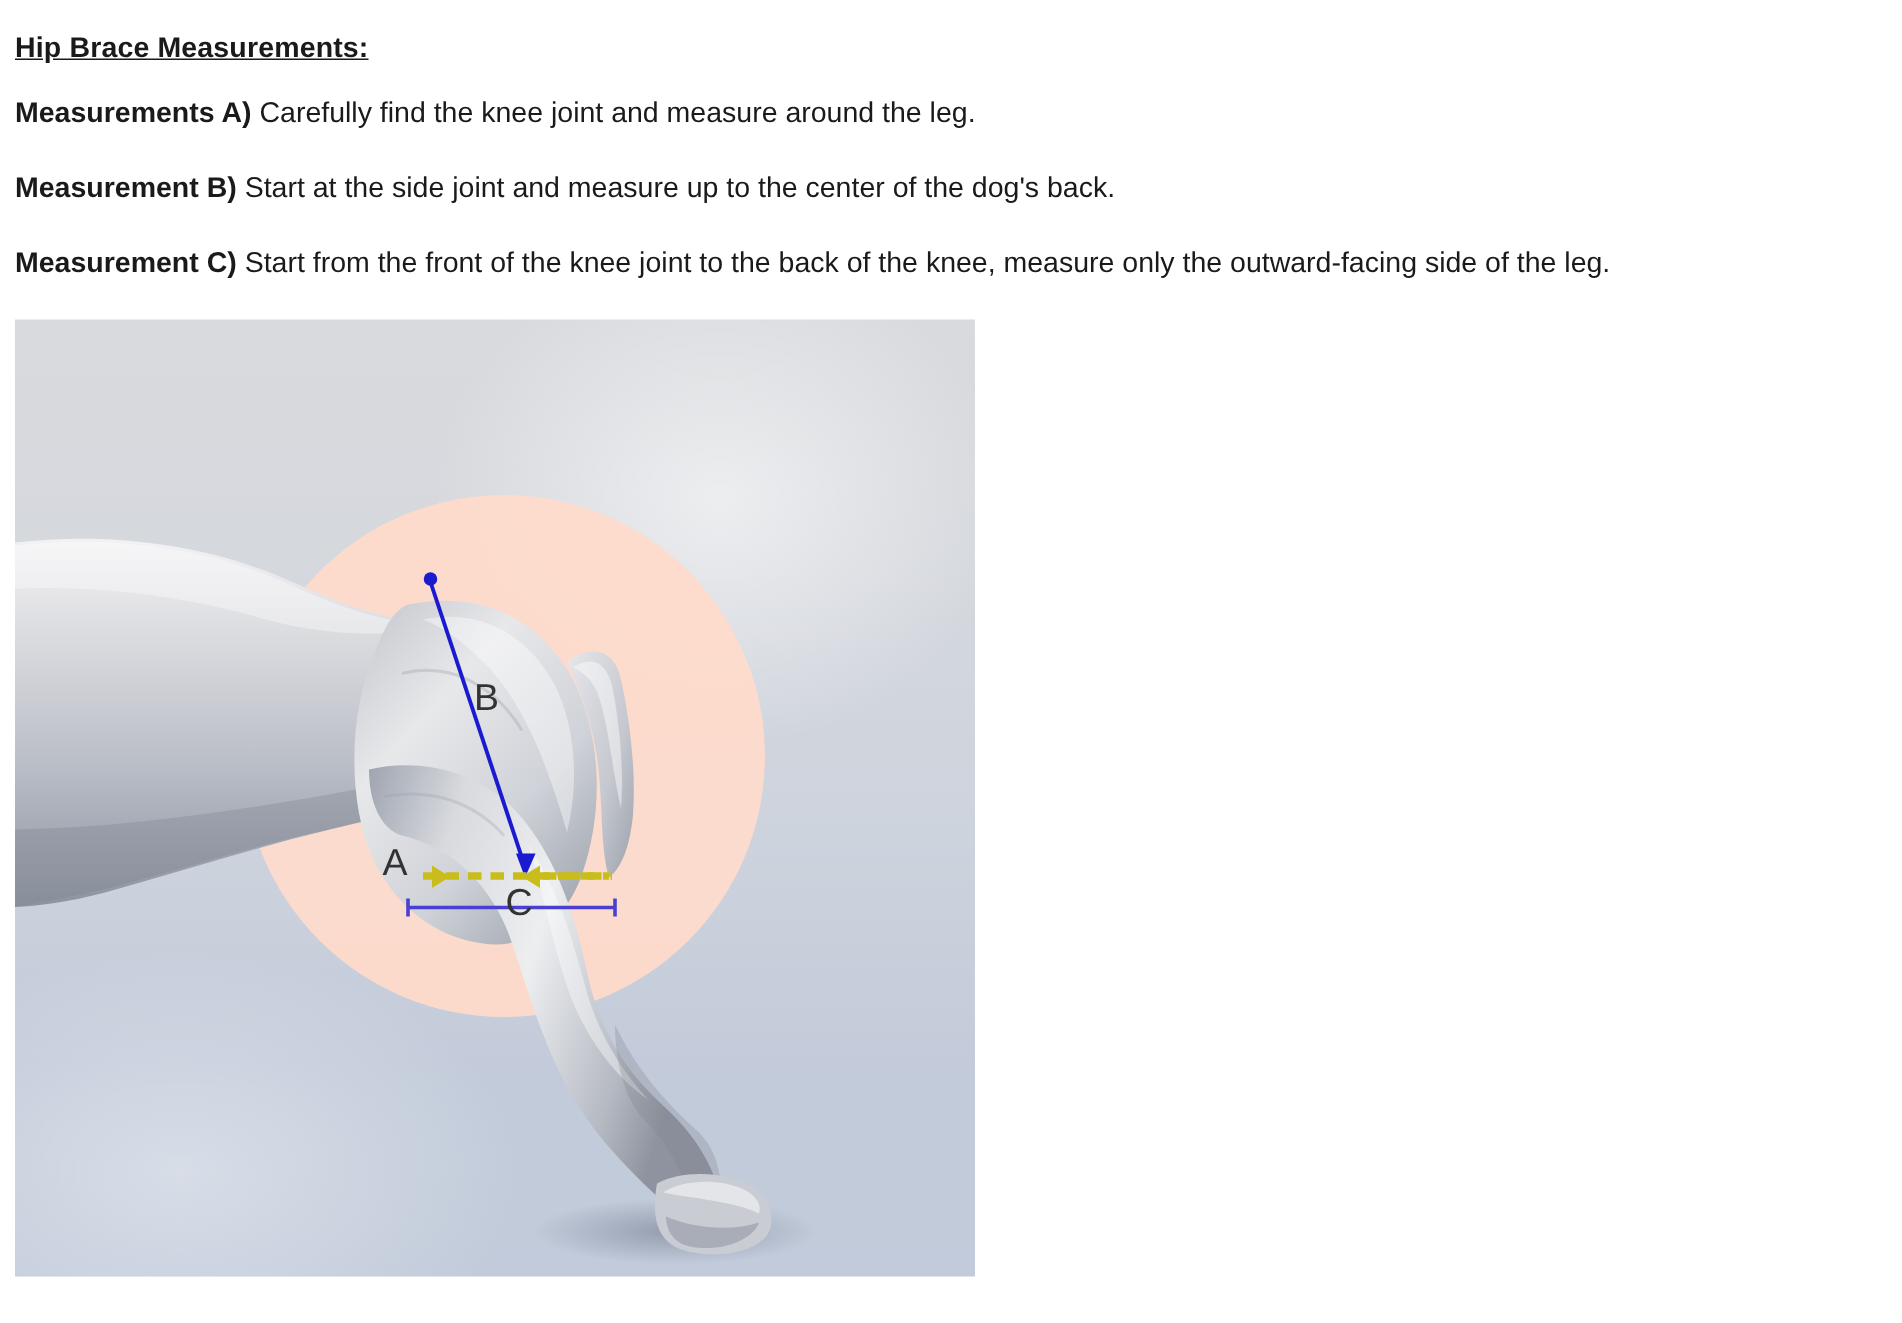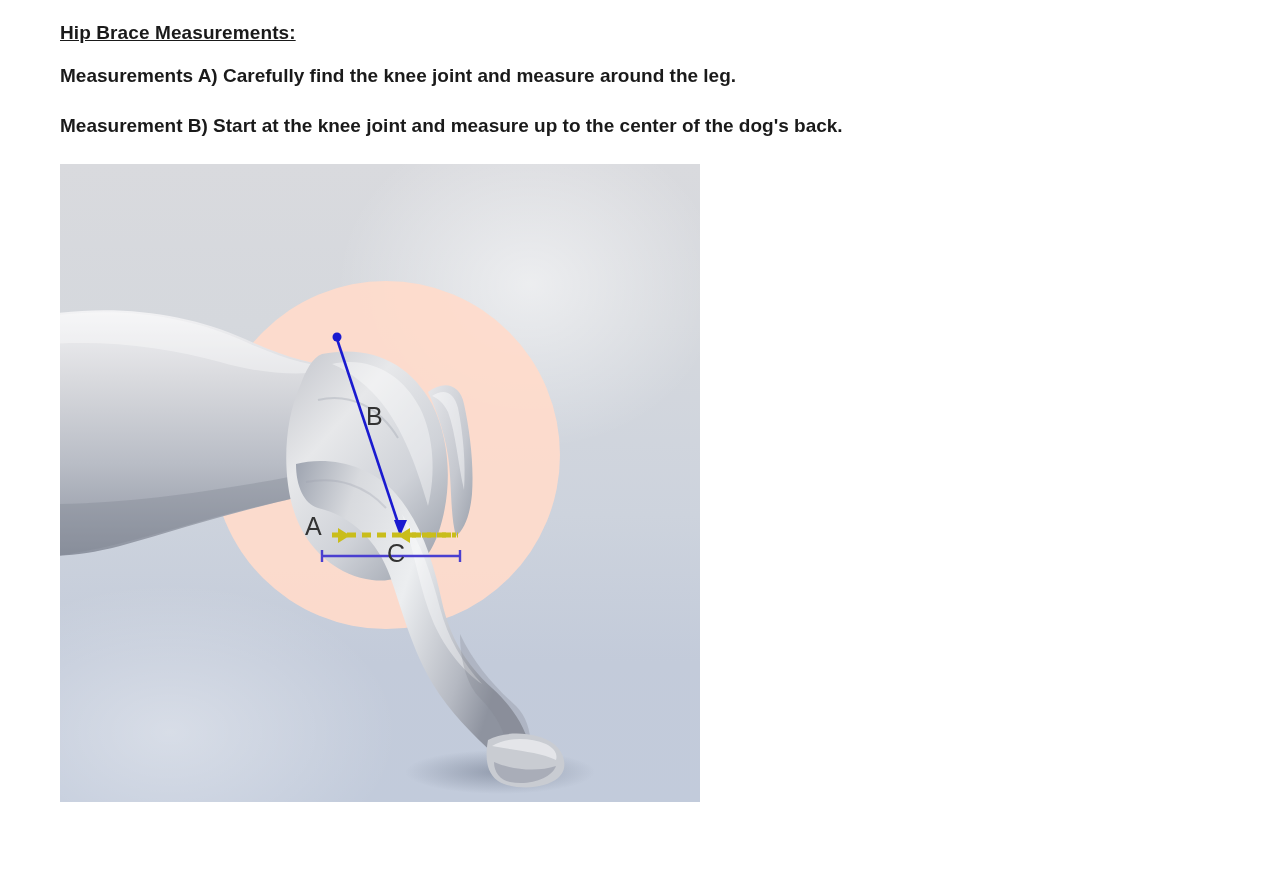--- a/index.html
+++ b/index.html
@@ -8,41 +8,40 @@
     background: #ffffff;
   }
   body {
     width: 1268px;
     height: 882px;
     font-family: "Liberation Sans", sans-serif;
     color: #1a1a1a;
     overflow: hidden;
   }
   .page {
-    padding: 16px 14px 0 28px;
+    padding: 16px 14px 0 10px;
     box-sizing: border-box;
-    margin-left: 32px;
   }
   .doc-title {
     font-size: 19px;
     font-weight: bold;
     text-decoration: underline;
     margin: 6px 0 20px 0;
     letter-spacing: 0.1px;
   }
   .measure-line {
     font-size: 19px;
     line-height: 1.25;
     margin: 0 0 26px 0;
   }
   .measure-line .lbl {
     font-weight: bold;
   }
   .measure-line .txt {
-    font-weight: bold;
+    font-weight: normal;
   }
   .figure {
     position: relative;
     width: 640px;
     height: 638px;
     margin-top: 2px;
     overflow: hidden;
     background: linear-gradient(180deg, #d9dade 0%, #d5d8dd 25%, #cdd3dd 55%, #c3cbda 78%, #c2cbdb 100%);
   }
   
@@ -98,23 +97,26 @@
 
 <div class="page">
 
   <div class="doc-title">Hip Brace Measurements:</div>
 
   <p class="measure-line">
     <span class="lbl">Measurements A)</span><span class="txt"> </span><span class="txt">Carefully find the knee joint and measure around the leg.</span>
   </p>
 
   <p class="measure-line">
-    <span class="lbl">Measurement B)</span><span class="txt"> </span><span class="txt">Start at the knee joint and measure up to the center of the dog's back.</span>
+    <span class="lbl">Measurement B)</span><span class="txt"> </span><span class="txt">Start at the side joint and measure up to the center of the dog's back.</span>
   </p>
 
+  <p class="measure-line">
+    <span class="lbl">Measurement C)</span><span class="txt"> </span><span class="txt">Start from the front of the knee joint to the back of the knee, measure only the outward-facing side of the leg.</span>
+  </p>
 
   <div class="figure">
     <div class="bg-glow"></div>
     <div class="bg-glow2"></div>
     <div class="highlight-circle"></div>
 
     <svg class="dog" width="640" height="638" viewBox="0 0 640 638">
       <defs>
         <linearGradient id="bodyGrad" x1="0" y1="0" x2="0" y2="1">
           <stop offset="0%" stop-color="#f2f2f4"></stop>

